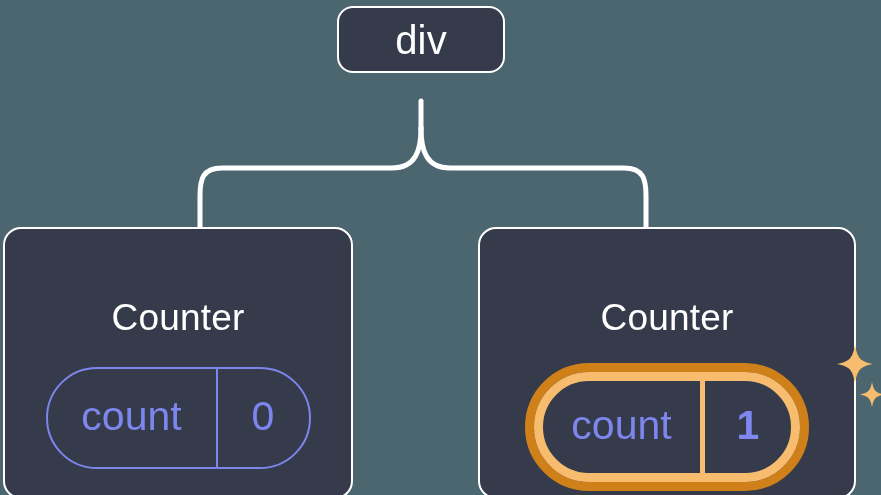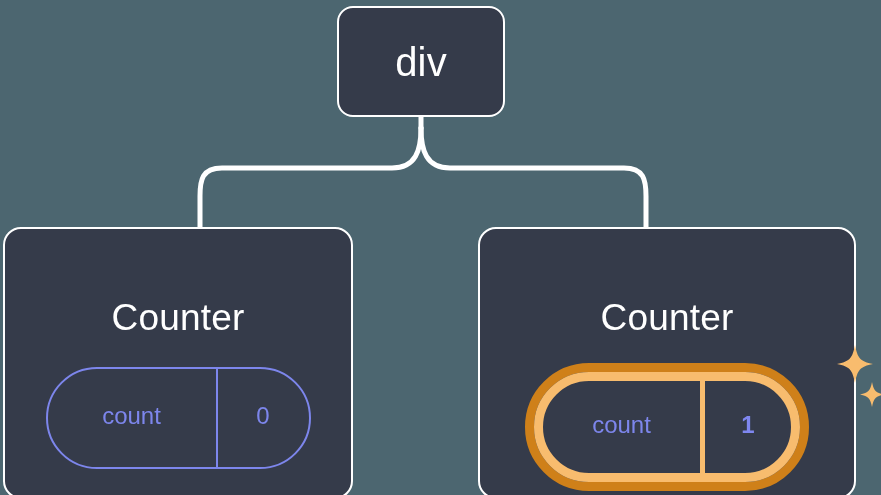--- a/index.html
+++ b/index.html
@@ -36,21 +36,21 @@
     border: 2px solid #ffffff;
     border-radius: 18px;
     display: flex;
     flex-direction: column;
     align-items: center;
   }
   .node-root {
     left: 337px;
     top: 6px;
     width: 168px;
-    height: 111px;
+    height: 67px;
     justify-content: center;
     border-radius: 16px;
   }
   .node-left {
     left: 3px;
     top: 227px;
     width: 350px;
     height: 272px;
   }
   .node-right {
@@ -92,21 +92,21 @@
     height: 102px;
     border: 2px solid #7d86ec;
     border-radius: 51px;
     background: transparent;
   }
   .pill-key, .pill-val {
     display: flex;
     align-items: center;
     justify-content: center;
     color: #7d86ec;
-    font-size: 24px;
+    font-size: 41px;
     line-height: 1;
     box-sizing: border-box;
     text-align: center;
   }
   .pill-key {
     width: 168px;
     padding-bottom: 4px;
   }
   .pill-val {
     width: 93px;

